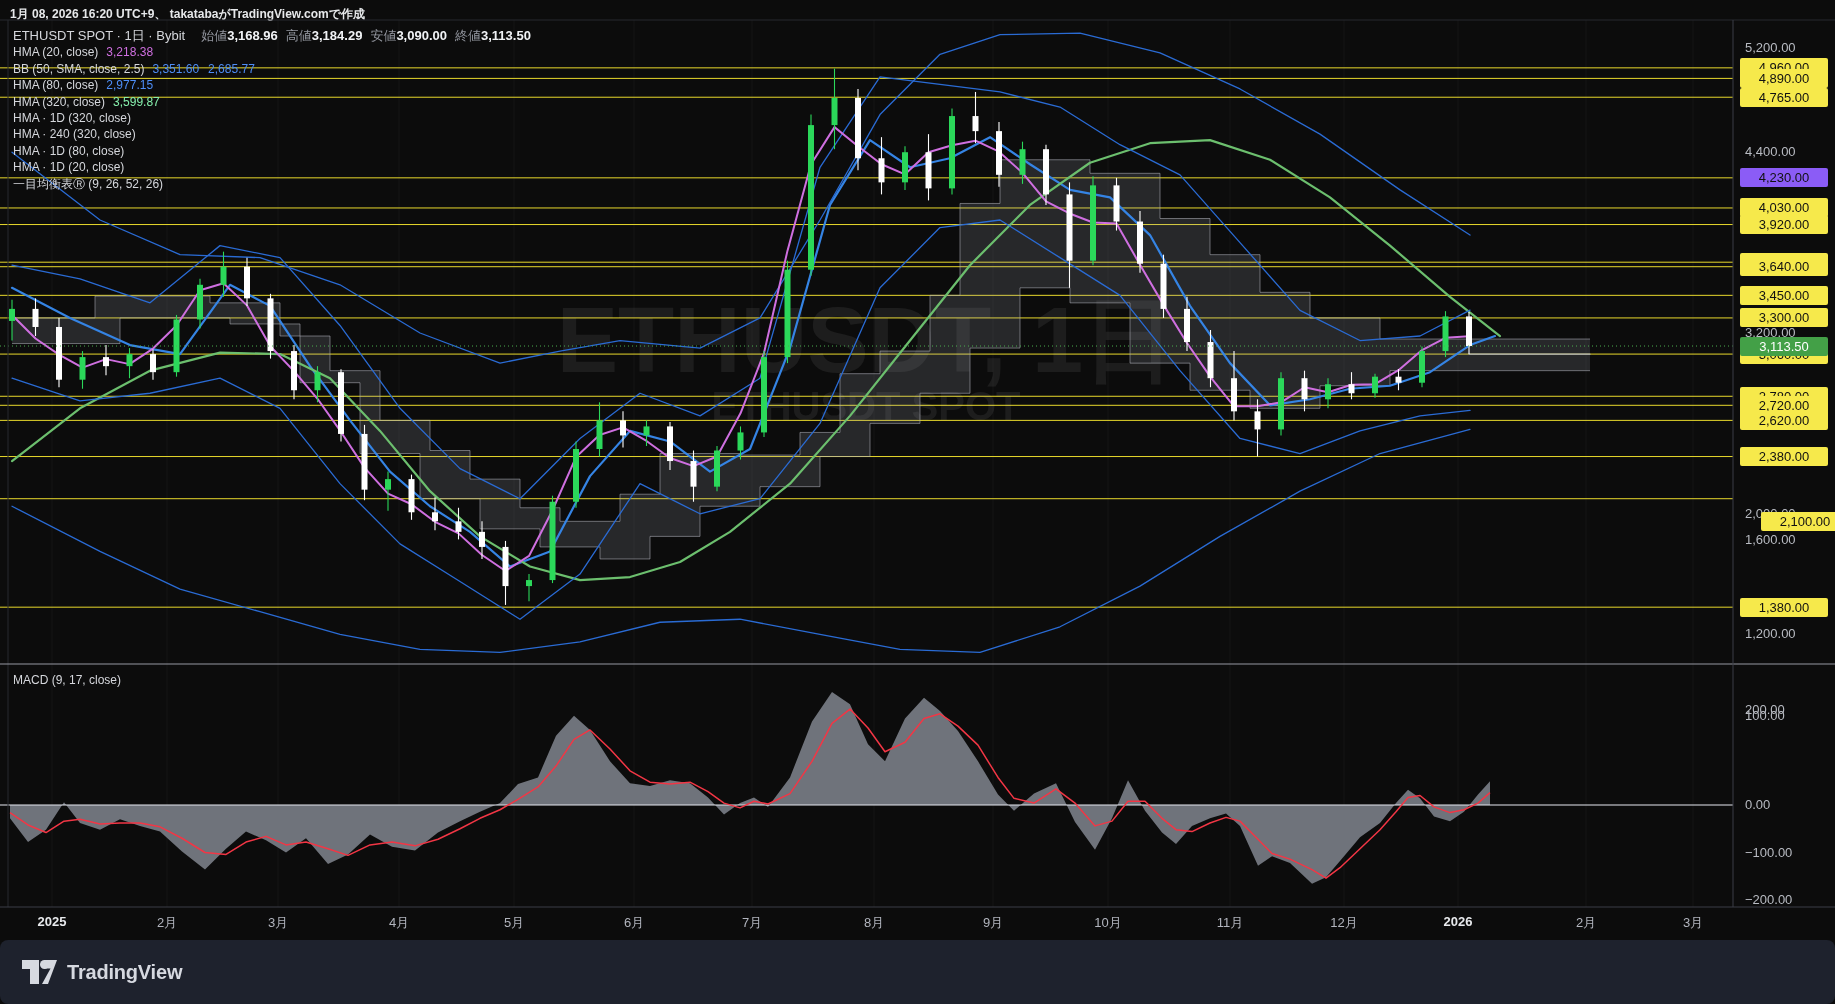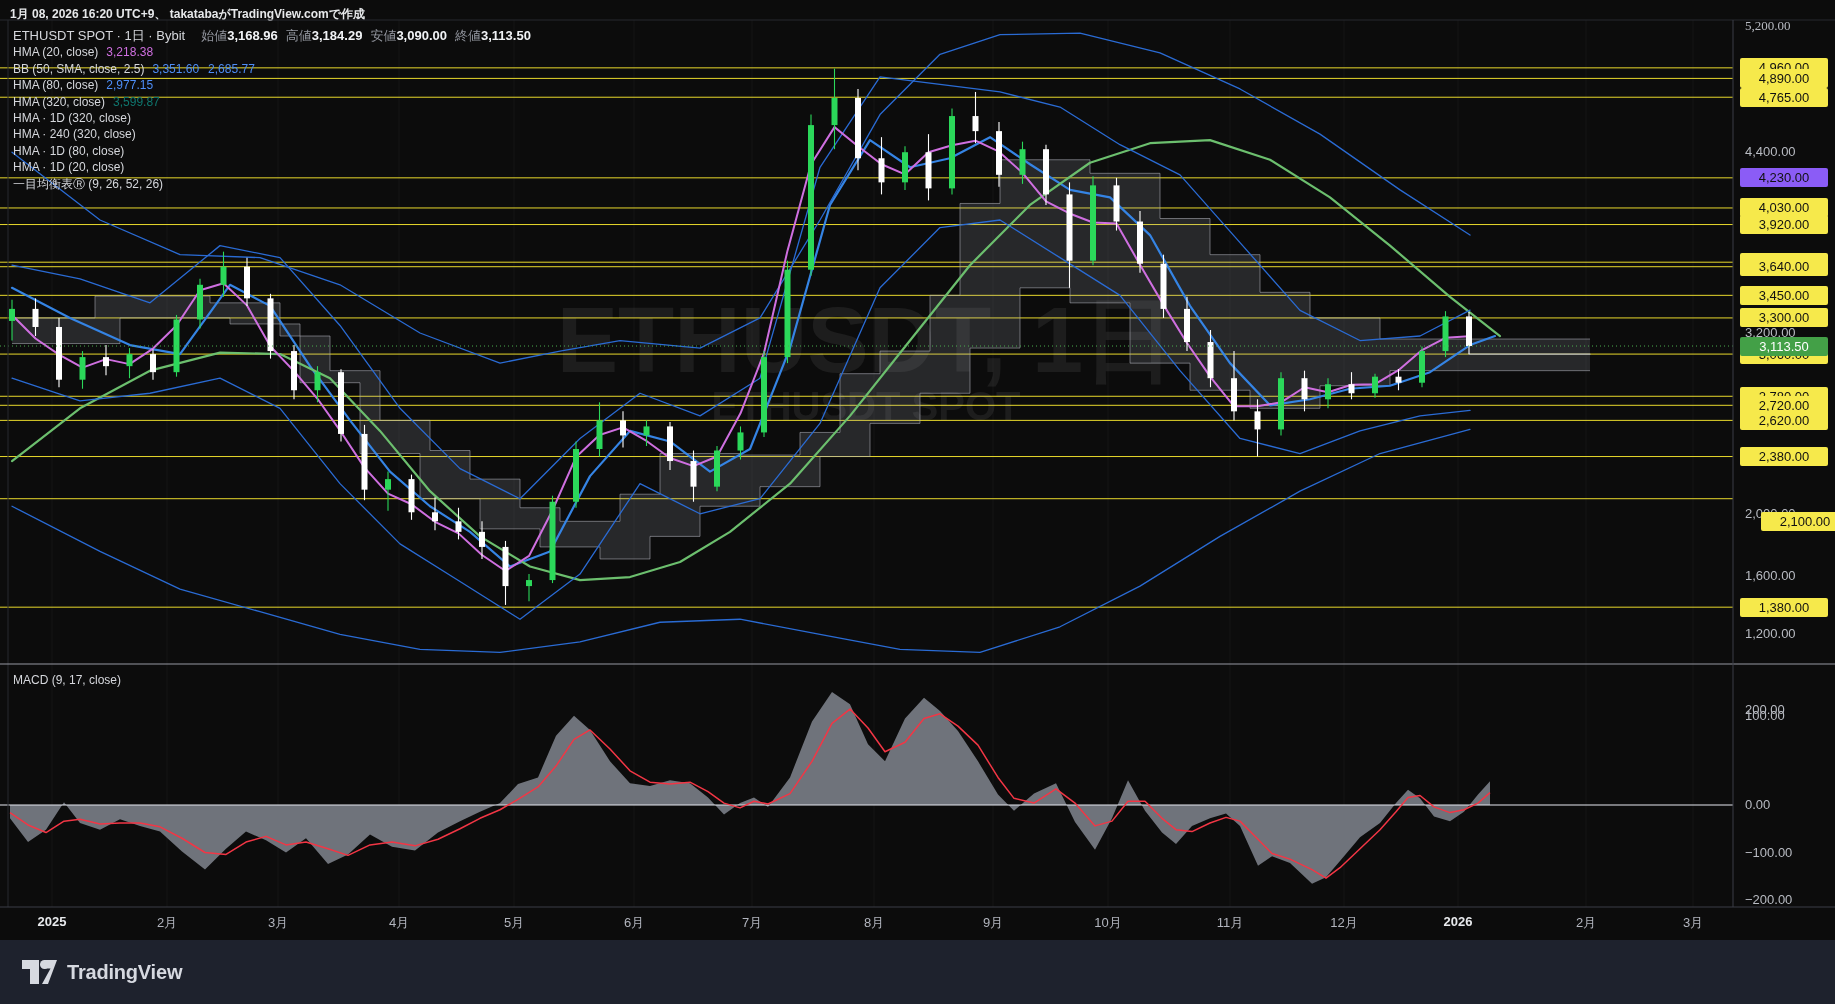--- a/index.html
+++ b/index.html
@@ -18,21 +18,21 @@
   #price-axis{position:absolute;left:1733px;top:0;width:102px;height:940px;z-index:4;}
   .ax-plain{position:absolute;left:12px;font-size:13px;color:#b8bbc2;white-space:nowrap;}
   .ax-badge{position:absolute;left:7px;width:88px;height:19px;border-radius:2px;
             font-size:13px;color:#111;text-align:center;line-height:19px;white-space:nowrap;}
   .ax-last{color:#fff;}
   #time-axis{position:absolute;left:0;top:908px;width:1835px;height:32px;z-index:4;}
   .t-tick{position:absolute;top:6px;transform:translateX(-50%);font-size:13px;color:#b2b5be;white-space:nowrap;}
   .t-tick.bold{font-weight:700;color:#e8eaed;}
   #macd-title{position:absolute;left:13px;top:672px;font-size:12px;color:#d5d7dc;z-index:5;}
   #footer{position:absolute;left:0;top:940px;width:100%;height:64px;background:#1e222d;
-          display:flex;align-items:center;padding-left:20px;box-sizing:border-box;gap:9px;}
+          display:flex;align-items:center;padding-left:20px;box-sizing:border-box;gap:9px;border-radius:8px;}
   #footer svg{display:block;}
   #brand{color:#d6d9e0;font-size:20px;font-weight:700;letter-spacing:-0.2px;}
 </style>
 </head>
 <body>
 
 <div id="app">
   <div id="topbar">
     <span>1月 08, 2026 16:20 UTC+9、 takatabaがTradingView.comで作成</span>
   </div>
@@ -232,38 +232,38 @@
       <line x1="0" y1="664" x2="1835" y2="664" stroke="#9598a1" stroke-width="1.2"></line>
       <line x1="0" y1="907" x2="1835" y2="907" stroke="#3a3d46" stroke-width="1"></line>
       <line x1="1733" y1="20" x2="1733" y2="907" stroke="#3a3d46" stroke-width="1"></line>
     </svg>
 
   <div id="legend">
       <div class="lg-row first"><span class="lg-lab">ETHUSDT SPOT · 1日 · Bybit</span><span class="lg-ohlc-k">始値</span><span class="lg-ohlc-v">3,168.96</span><span class="lg-ohlc-k">高値</span><span class="lg-ohlc-v">3,184.29</span><span class="lg-ohlc-k">安値</span><span class="lg-ohlc-v">3,090.00</span><span class="lg-ohlc-k">終値</span><span class="lg-ohlc-v">3,113.50</span></div>
       <div class="lg-row"><span class="lg-lab">HMA (20, close)</span><span class="lg-val" style="color:#cf6fe0">3,218.38</span></div>
       <div class="lg-row"><span class="lg-lab">BB (50, SMA, close, 2.5)</span><span class="lg-val" style="color:#4e8ef7">3,351.60</span><span class="lg-val" style="color:#4e8ef7">2,685.77</span></div>
       <div class="lg-row"><span class="lg-lab">HMA (80, close)</span><span class="lg-val" style="color:#4e8ef7">2,977.15</span></div>
-      <div class="lg-row"><span class="lg-lab">HMA (320, close)</span><span class="lg-val" style="color:#0f766e">3,599.87</span></div>
+      <div class="lg-row"><span class="lg-lab">HMA (320, close)</span><span class="lg-val" style="color:#86efac">3,599.87</span></div>
       <div class="lg-row"><span class="lg-lab">HMA · 1D (320, close)</span></div>
       <div class="lg-row"><span class="lg-lab">HMA · 240 (320, close)</span></div>
       <div class="lg-row"><span class="lg-lab">HMA · 1D (80, close)</span></div>
       <div class="lg-row"><span class="lg-lab">HMA · 1D (20, close)</span></div>
       <div class="lg-row"><span class="lg-lab">一目均衡表Ⓡ (9, 26, 52, 26)</span></div>
     </div>
 
   <div id="macd-title" class="lg-row">
     <span>MACD (9, 17, close)</span>
   </div>
 
   <div id="price-axis">
-      <div class="ax-plain" style="top: 18px; font-family: Liberation Serif, serif;">5,200.00</div>
+      <div class="ax-plain" style="top: 40px;">5,200.00</div>
       <div class="ax-plain" style="top: 144.22px;">4,400.00</div>
       <div class="ax-plain" style="top: 325px;">3,200.00</div>
       <div class="ax-plain" style="top: 505.78px;">2,000.00</div>
-      <div class="ax-plain" style="top: 568px;">1,600.00</div>
+      <div class="ax-plain" style="top: 532px;">1,600.00</div>
       <div class="ax-plain" style="top: 626.3px;">1,200.00</div>
       <div class="ax-plain" style="top: 702px;">200.00</div>
       <div class="ax-plain" style="top: 708px;">100.00</div>
       <div class="ax-plain" style="top: 797px;">0.00</div>
       <div class="ax-plain" style="top: 844.5px;">−100.00</div>
       <div class="ax-plain" style="top: 892px;">−200.00</div>
       <div class="ax-badge" style="top: 58.356px; background: rgb(246, 233, 75);">4,960.00</div>
       <div class="ax-badge" style="top: 68.9015px; background: rgb(246, 233, 75);">4,890.00</div>
       <div class="ax-badge" style="top: 87.7327px; background: rgb(246, 233, 75);">4,765.00</div>
       <div class="ax-badge" style="top: 168.331px; background: #8b5cf6;">4,230.00</div>

